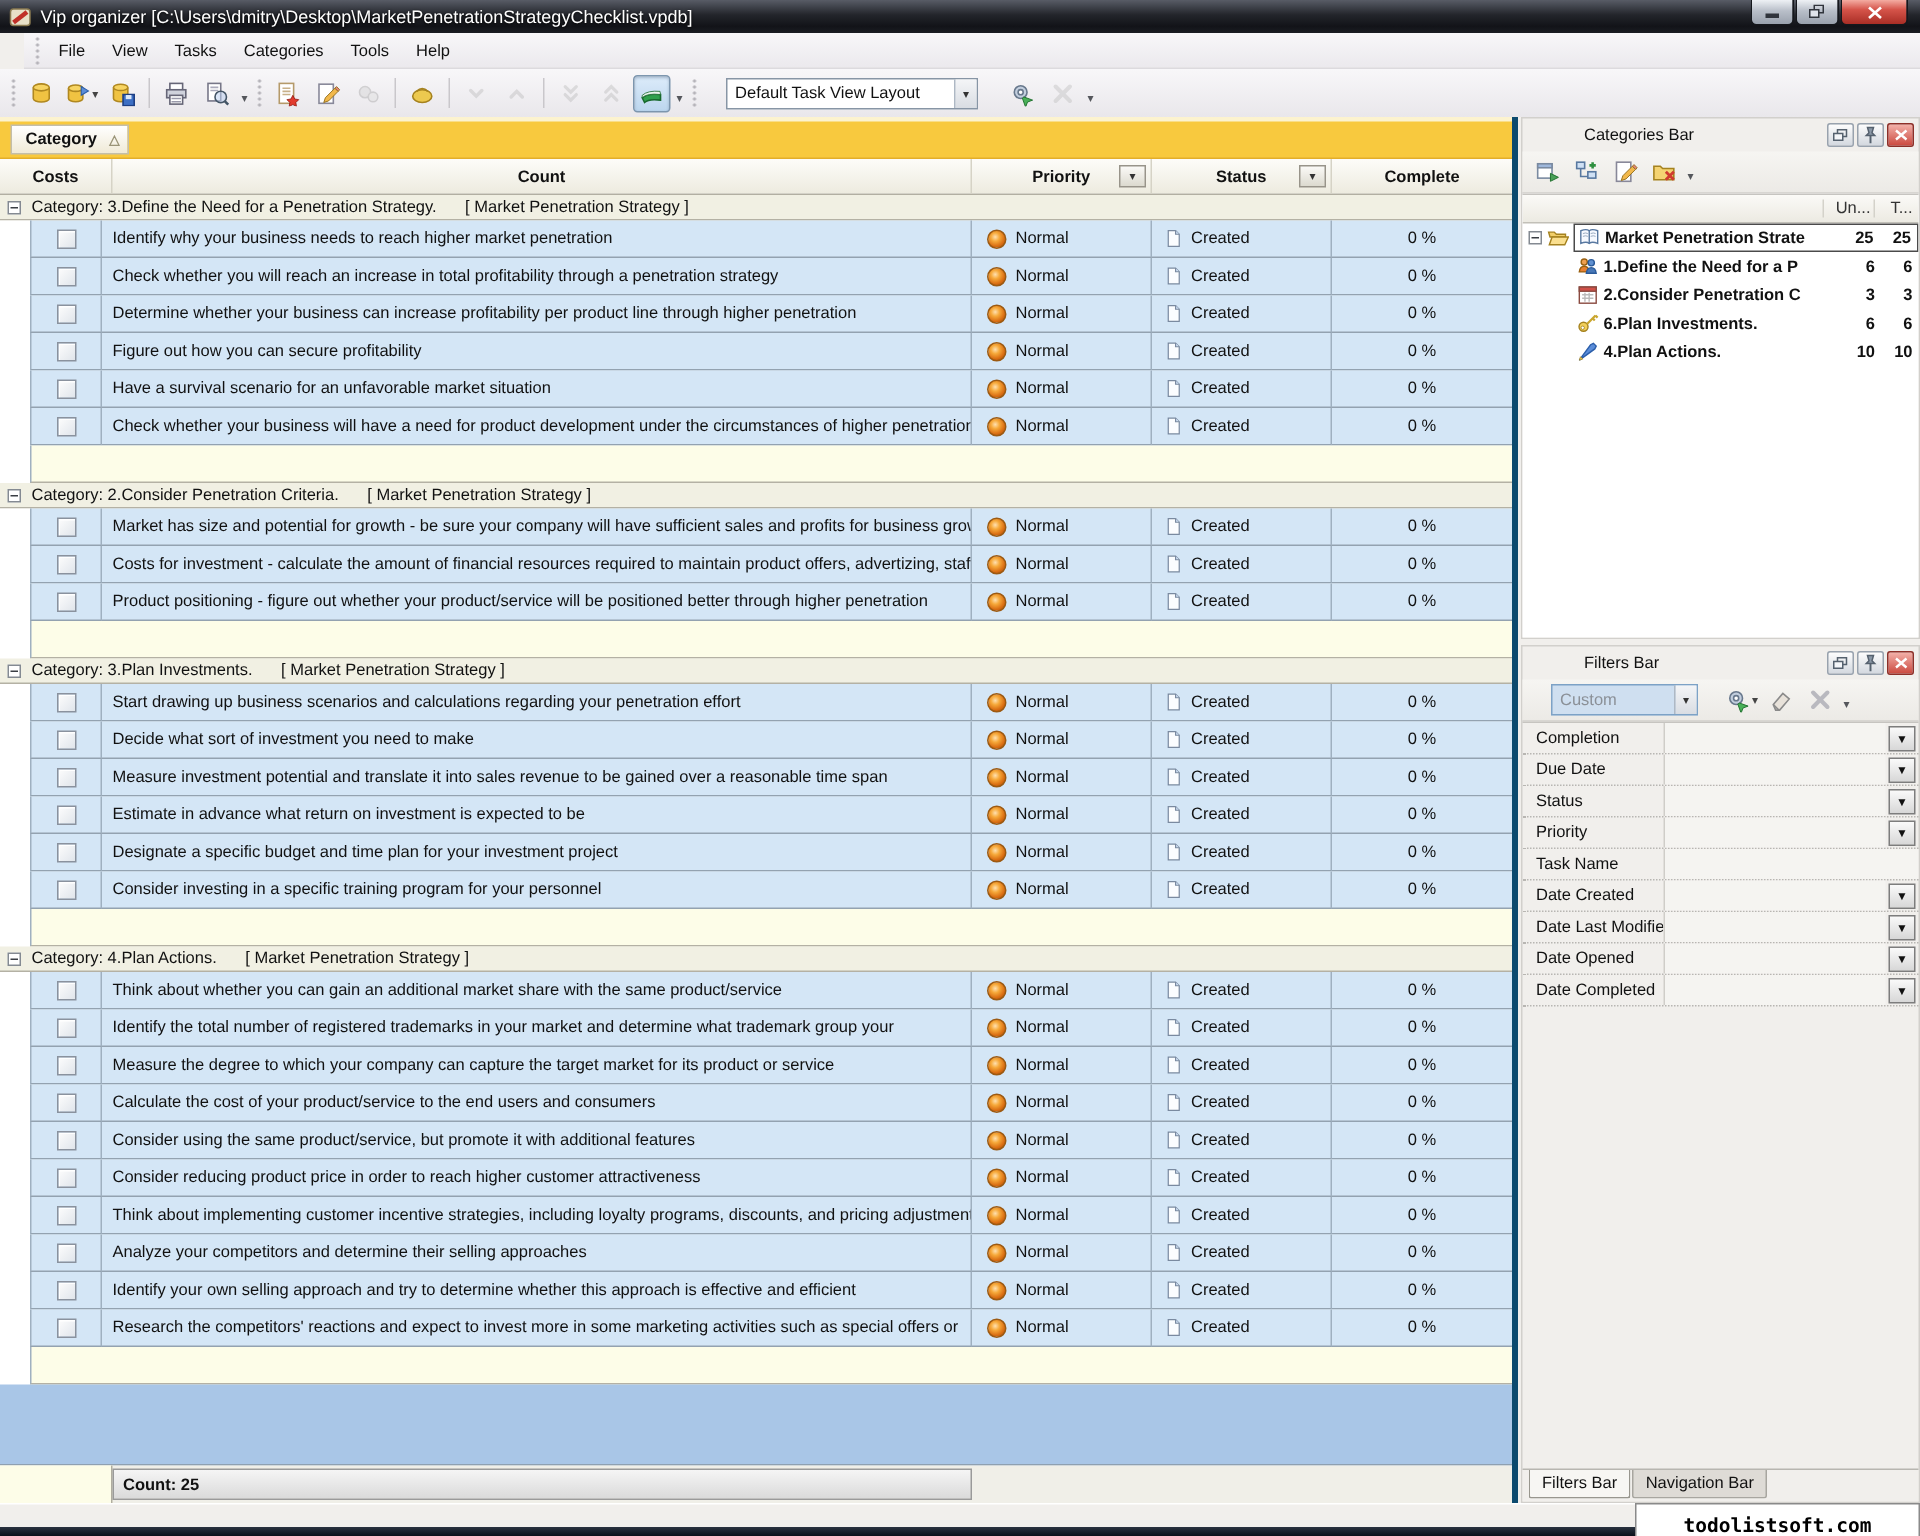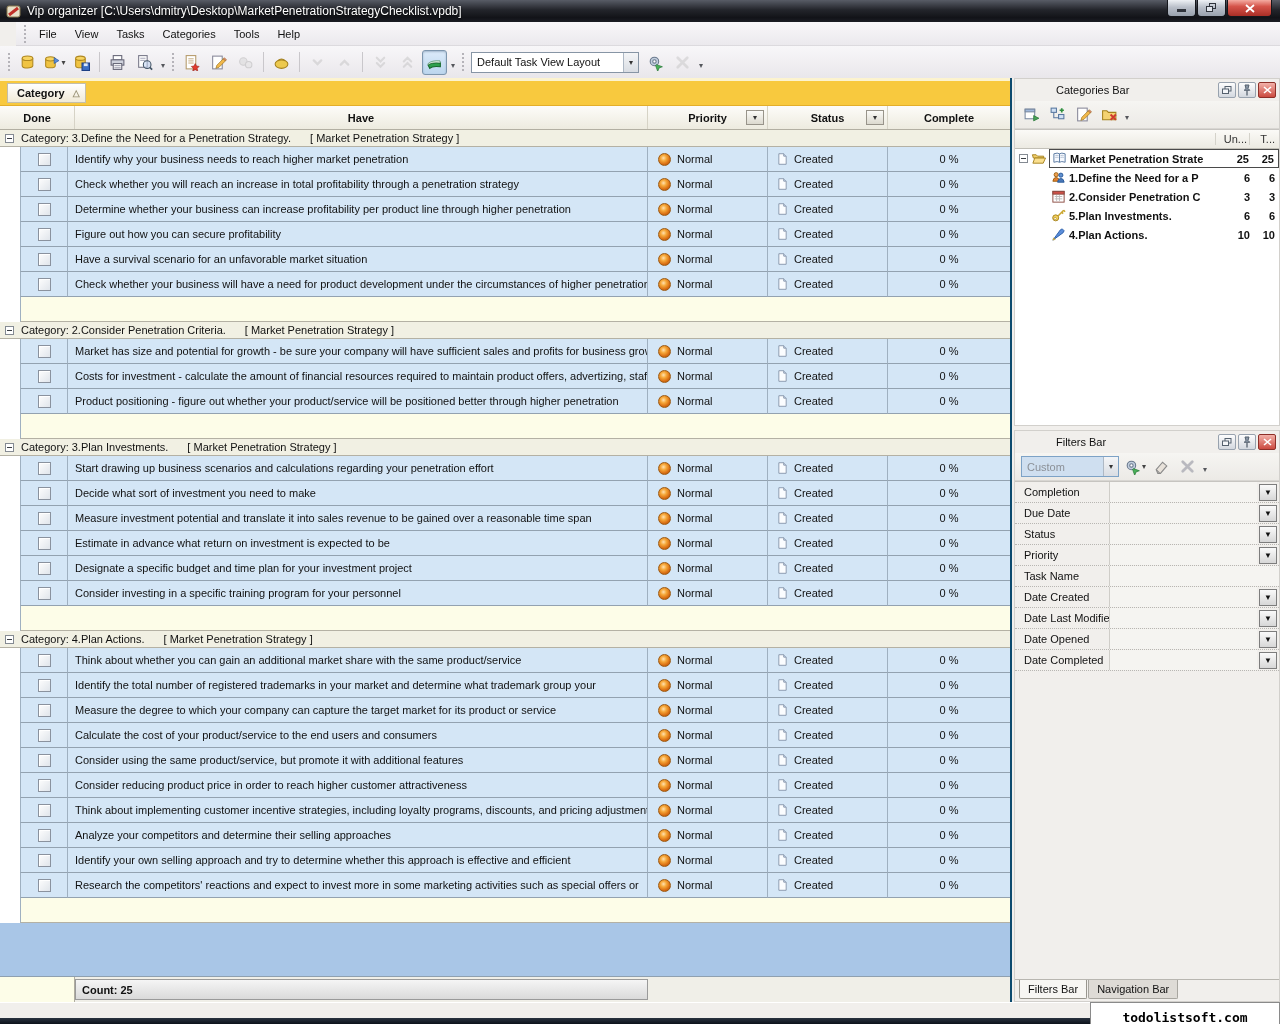--- a/index.html
+++ b/index.html
@@ -32,29 +32,29 @@
   
   .toolbarrow { position:absolute; left:0; top:46px; width:1280px; height:32px;
     background:linear-gradient(#f8f7f9,#e9e7eb); display:flex; align-items:center; padding:0 4px; }
   .tbbtn { width:25px; height:25px; display:flex; align-items:center; justify-content:center;
     border:1px solid transparent; border-radius:3px; margin:0 1px; position:relative; }
   .tbbtn.pressed { border-color:#7d96ae; background:linear-gradient(#dcebfa,#bcd6ee); box-shadow:inset 0 1px 2px rgba(60,90,120,.35); }
   .tbbtn.disabled svg { opacity:.38; filter:grayscale(1); }
   .tbbtn .dd { font-size:8px; color:#444; margin-left:1px; }
   .tbsep { width:1px; height:20px; background:#c9c7cb; margin:0 4px; }
   .tbmore { font-size:8px; color:#55575c; padding:8px 3px 2px 3px; }
-  .combo { width:168px; height:21px; background:#fff; border:1px solid #8795a5; display:flex; align-items:center; margin:0 3px; position:relative; }
+  .combo { width:168px; height:21px; background:#fff; border:1px solid #8795a5; display:flex; align-items:center; margin:0 16px; position:relative; }
   .combo-val { flex:1; padding-left:5px; white-space:nowrap; overflow:hidden; }
   .combo-arrow { width:15px; height:100%; border-left:1px solid #aeb8c4; background:linear-gradient(#f4f5f7,#d9dde3); display:flex; align-items:center; justify-content:center; font-size:8px; color:#333; }
   .combo.preset { width:98px; background:#cfdff0; border-color:#7da2c6; }
   .combo.preset .combo-val { color:#8b9097; }
 
   
   .gridwrap { position:absolute; left:0; top:78px; width:1012px; height:924px;
-    background:#fff; display:flex; flex-direction:column; border-right:2px solid #0c4a6e; }
+    background:#fff; display:flex; flex-direction:column; border-right:4px solid #0c4a6e; }
   .groupband { height:28px; background:#f8c93e; border-top:3px solid #fcf3cf; border-bottom:1px solid #e3ae2a;
     display:flex; align-items:center; padding-left:7px; flex:0 0 28px; }
   .groupbox { height:20px; padding:0 20px 0 9px; background:linear-gradient(#ffffff,#f0ead7);
     border:1px solid #c3beaa; font-weight:bold; display:flex; align-items:center; position:relative; }
   .sortmark { position:absolute; right:5px; top:4px; font-size:9px; color:#9a9478; }
   .colheader { height:24px; flex:0 0 24px; display:flex; background:linear-gradient(#fdfcf9,#edebdf);
     border-bottom:1px solid #b2afa2; font-weight:bold; }
   .hcell { display:flex; align-items:center; justify-content:center; border-right:1px solid #d6d3c6; position:relative; }
   .h-done { width:75px; } .h-name { width:573px; } .h-pri { width:120px; } .h-status { width:120px; } .h-comp { flex:1; border-right:none; }
   .hdrbtn { position:absolute; right:3px; top:4px; width:18px; height:15px; border:1px solid #98948a;
@@ -397,24 +397,24 @@
 
 <div class="gridwrap">
   <div class="groupband">
     <div class="groupbox">
       <span>Category</span>
       <span class="sortmark">△</span>
     </div>
   </div>
   <div class="colheader">
     <div class="hcell h-done">
-        <span>Done</span>
+        <span>Costs</span>
       </div>
     <div class="hcell h-name">
-        <span>Have</span>
+        <span>Count</span>
       </div>
     <div class="hcell h-pri">
         <span>Priority</span>
         <span class="hdrbtn">▾</span>
       </div>
     <div class="hcell h-status">
         <span>Status</span>
         <span class="hdrbtn">▾</span>
       </div>
     <div class="hcell h-comp">
@@ -997,21 +997,21 @@
               <use href="#sym-calendar"></use>
             </svg>
             <span class="tlabel">2.Consider Penetration C</span>
             <span class="tc1">3</span>
             <span class="tc2">3</span>
           </div>
           <div class="tree-row child">
             <svg class="tic">
               <use href="#sym-key"></use>
             </svg>
-            <span class="tlabel">5.Plan Investments.</span>
+            <span class="tlabel">6.Plan Investments.</span>
             <span class="tc1">6</span>
             <span class="tc2">6</span>
           </div>
           <div class="tree-row child">
             <svg class="tic">
               <use href="#sym-dart"></use>
             </svg>
             <span class="tlabel">4.Plan Actions.</span>
             <span class="tc1">10</span>
             <span class="tc2">10</span>

